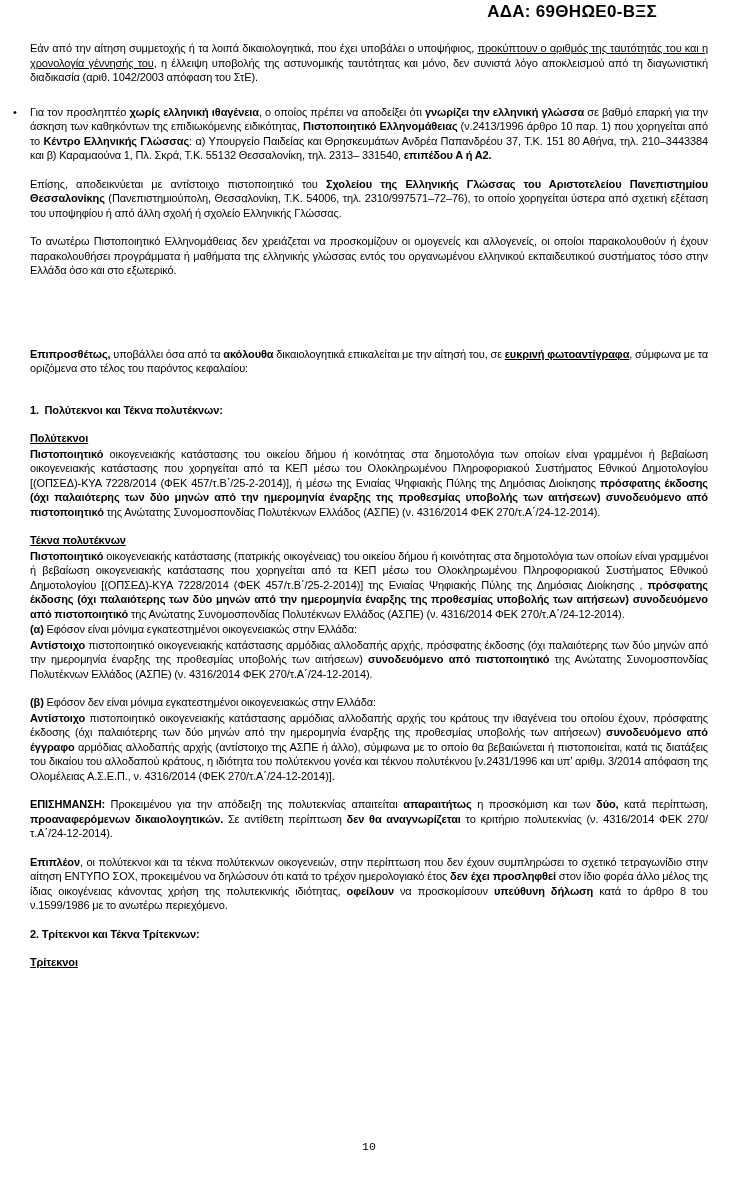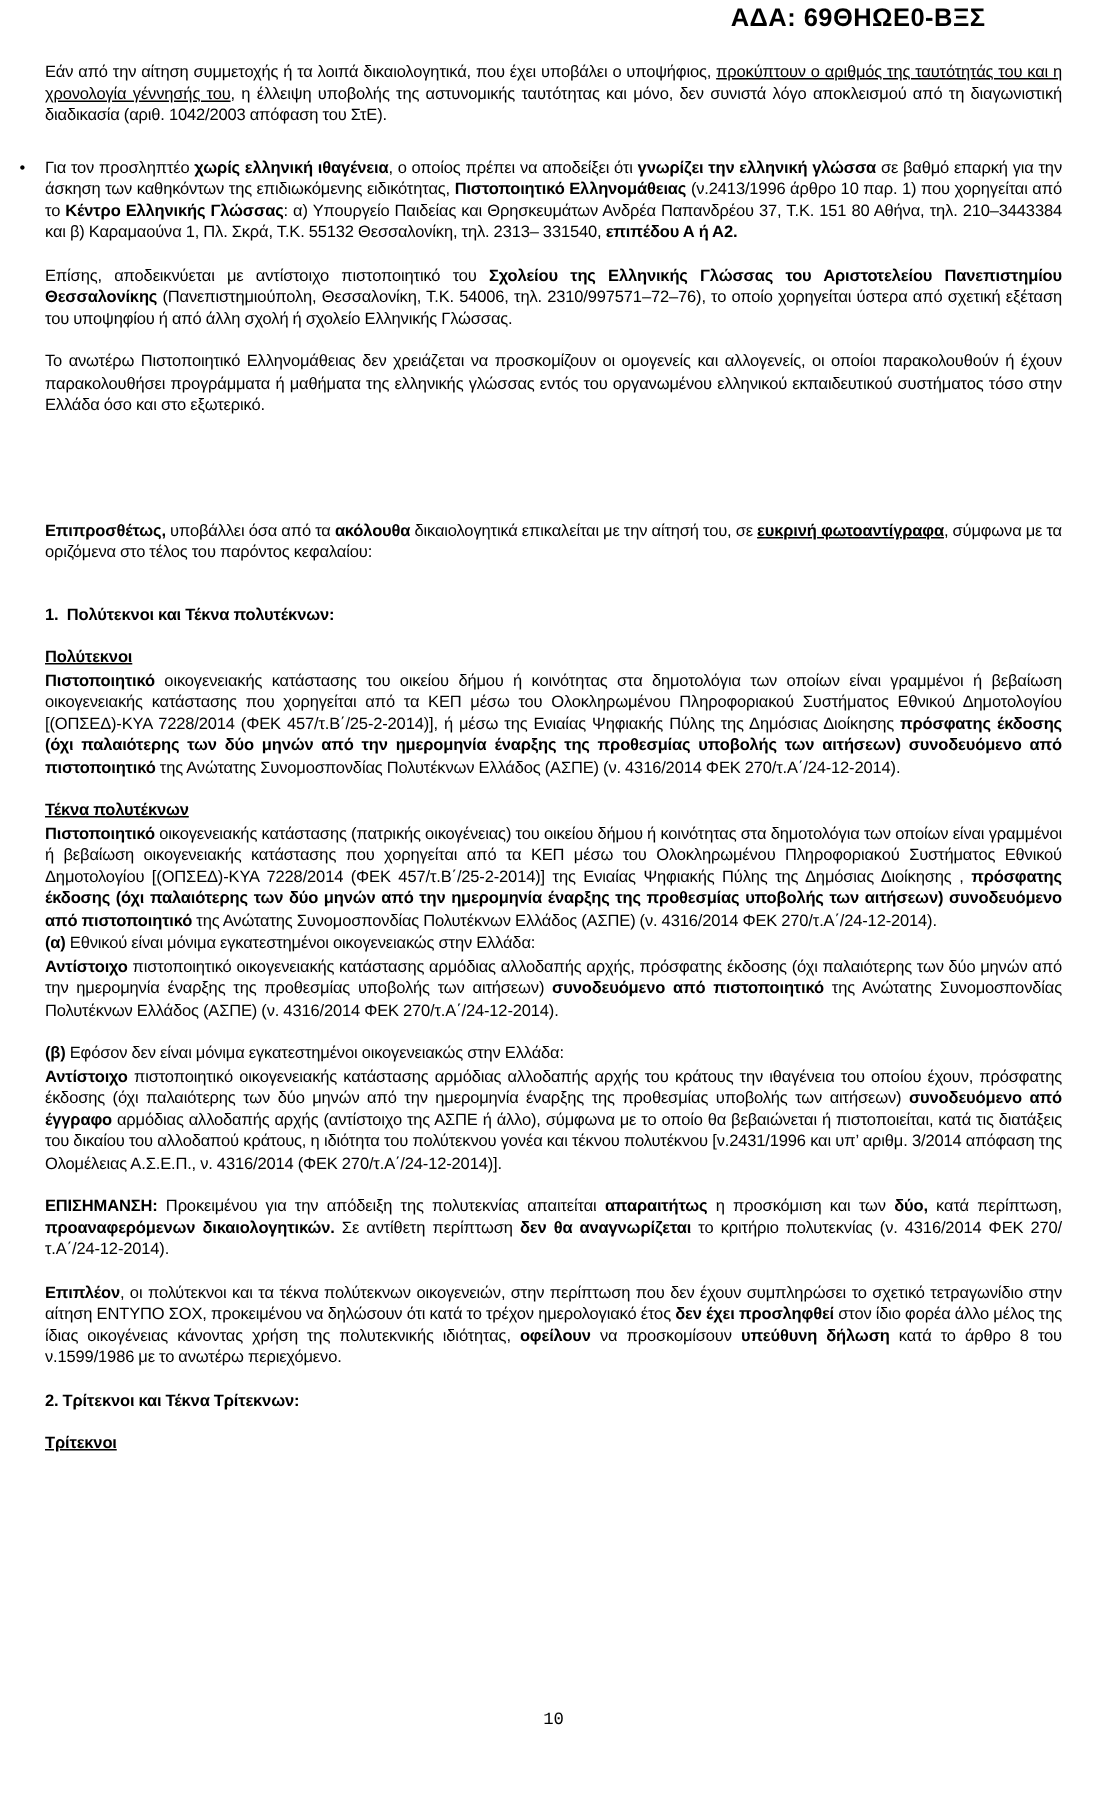--- a/index.html
+++ b/index.html
@@ -41,21 +41,21 @@
     <div class="para first"><span>Εάν από την αίτηση συμμετοχής ή τα λοιπά δικαιολογητικά, που έχει υποβάλει ο υποψήφιος, </span><span class="u">προκύπτουν ο αριθμός της ταυτότητάς του και η χρονολογία γέννησής του</span><span>, η έλλειψη υποβολής της αστυνομικής ταυτότητας και μόνο, δεν συνιστά λόγο αποκλεισμού από τη διαγωνιστική διαδικασία (αριθ. 1042/2003 απόφαση του ΣτΕ).</span></div>
     <div class="para gap-sm"><span class="bullet-marker">•</span><span>Για τον προσληπτέο </span><span class="b">χωρίς ελληνική ιθαγένεια</span><span>, ο οποίος πρέπει να αποδείξει ότι </span><span class="b">γνωρίζει την ελληνική γλώσσα</span><span> σε βαθμό επαρκή για την άσκηση των καθηκόντων της επιδιωκόμενης ειδικότητας, </span><span class="b">Πιστοποιητικό Ελληνομάθειας</span><span> (ν.2413/1996 άρθρο 10 παρ. 1) που χορηγείται από το </span><span class="b">Κέντρο Ελληνικής Γλώσσας</span><span>: α) Υπουργείο Παιδείας και Θρησκευμάτων Ανδρέα Παπανδρέου 37, Τ.Κ. 151 80 Αθήνα, τηλ. 210–3443384 και β) Καραμαούνα 1, Πλ. Σκρά, Τ.Κ. 55132 Θεσσαλονίκη, τηλ. 2313– 331540, </span><span class="b">επιπέδου Α ή Α2.</span></div>
     <div class="para"><span>Επίσης, αποδεικνύεται με αντίστοιχο πιστοποιητικό του </span><span class="b">Σχολείου της Ελληνικής Γλώσσας του Αριστοτελείου Πανεπιστημίου Θεσσαλονίκης</span><span> (Πανεπιστημιούπολη, Θεσσαλονίκη, Τ.Κ. 54006, τηλ. 2310/997571–72–76), το οποίο χορηγείται ύστερα από σχετική εξέταση του υποψηφίου ή από άλλη σχολή ή σχολείο Ελληνικής Γλώσσας.</span></div>
     <div class="para"><span>Το ανωτέρω Πιστοποιητικό Ελληνομάθειας δεν χρειάζεται να προσκομίζουν οι ομογενείς και αλλογενείς, οι οποίοι παρακολουθούν ή έχουν παρακολουθήσει προγράμματα ή μαθήματα της ελληνικής γλώσσας εντός του οργανωμένου ελληνικού εκπαιδευτικού συστήματος τόσο στην Ελλάδα όσο και στο εξωτερικό.</span></div>
     <div class="para gap-lg"><span class="b">Επιπροσθέτως,</span><span> υποβάλλει όσα από τα </span><span class="b">ακόλουθα</span><span> δικαιολογητικά επικαλείται με την αίτησή  του, σε </span><span class="b u">ευκρινή φωτοαντίγραφα</span><span>, σύμφωνα με τα οριζόμενα στο τέλος του παρόντος κεφαλαίου:</span></div>
     <div class="para gap-md heading"><span class="b">1.&nbsp; Πολύτεκνοι και Τέκνα πολυτέκνων:</span></div>
     <div class="para heading"><span class="b u">Πολύτεκνοι</span></div>
     <div class="para tight"><span class="b">Πιστοποιητικό</span><span> οικογενειακής κατάστασης του οικείου δήμου ή κοινότητας στα δημοτολόγια των οποίων είναι γραμμένοι ή βεβαίωση οικογενειακής κατάστασης που χορηγείται από τα ΚΕΠ μέσω του Ολοκληρωμένου Πληροφοριακού Συστήματος Εθνικού Δημοτολογίου [(ΟΠΣΕΔ)-ΚΥΑ 7228/2014 (ΦΕΚ 457/τ.Β΄/25-2-2014)], ή μέσω της Ενιαίας Ψηφιακής Πύλης της Δημόσιας Διοίκησης </span><span class="b">πρόσφατης έκδοσης (όχι παλαιότερης των δύο μηνών από την ημερομηνία έναρξης της προθεσμίας υποβολής των αιτήσεων) συνοδευόμενο από πιστοποιητικό</span><span> της Ανώτατης Συνομοσπονδίας Πολυτέκνων Ελλάδος (ΑΣΠΕ) (ν. 4316/2014 ΦΕΚ 270/τ.Α΄/24-12-2014).</span></div>
     <div class="para heading"><span class="b u">Τέκνα πολυτέκνων</span></div>
     <div class="para tight"><span class="b">Πιστοποιητικό</span><span> οικογενειακής κατάστασης (πατρικής οικογένειας) του οικείου δήμου ή κοινότητας στα δημοτολόγια των οποίων είναι γραμμένοι ή βεβαίωση οικογενειακής κατάστασης που χορηγείται από τα ΚΕΠ μέσω του Ολοκληρωμένου Πληροφοριακού Συστήματος Εθνικού Δημοτολογίου [(ΟΠΣΕΔ)-ΚΥΑ 7228/2014 (ΦΕΚ 457/τ.Β΄/25-2-2014)] της Ενιαίας Ψηφιακής Πύλης της Δημόσιας Διοίκησης , </span><span class="b">πρόσφατης έκδοσης (όχι παλαιότερης των δύο μηνών από την ημερομηνία έναρξης της προθεσμίας υποβολής των αιτήσεων) συνοδευόμενο από πιστοποιητικό</span><span> της Ανώτατης Συνομοσπονδίας Πολυτέκνων Ελλάδος (ΑΣΠΕ) (ν. 4316/2014 ΦΕΚ 270/τ.Α΄/24-12-2014).</span></div>
-    <div class="para tight"><span class="b">(α)</span><span> Εθνικού είναι μόνιμα εγκατεστημένοι οικογενειακώς στην Ελλάδα:</span></div>
+    <div class="para tight"><span class="b">(α)</span><span> Εφόσον είναι μόνιμα εγκατεστημένοι οικογενειακώς στην Ελλάδα:</span></div>
     <div class="para tight"><span class="b">Αντίστοιχο</span><span> πιστοποιητικό οικογενειακής κατάστασης αρμόδιας αλλοδαπής αρχής, πρόσφατης έκδοσης (όχι παλαιότερης των δύο μηνών από την ημερομηνία έναρξης της προθεσμίας υποβολής των αιτήσεων) </span><span class="b">συνοδευόμενο από πιστοποιητικό</span><span> της Ανώτατης Συνομοσπονδίας Πολυτέκνων Ελλάδος (ΑΣΠΕ) (ν. 4316/2014 ΦΕΚ 270/τ.Α΄/24-12-2014).</span></div>
     <div class="para"><span class="b">(β)</span><span> Εφόσον δεν είναι μόνιμα εγκατεστημένοι οικογενειακώς στην Ελλάδα:</span></div>
     <div class="para tight"><span class="b">Αντίστοιχο</span><span> πιστοποιητικό οικογενειακής κατάστασης αρμόδιας αλλοδαπής αρχής του κράτους την ιθαγένεια του οποίου έχουν, πρόσφατης έκδοσης (όχι παλαιότερης των δύο μηνών από την ημερομηνία έναρξης της προθεσμίας υποβολής των αιτήσεων) </span><span class="b">συνοδευόμενο από έγγραφο</span><span> αρμόδιας αλλοδαπής αρχής (αντίστοιχο της ΑΣΠΕ ή άλλο), σύμφωνα με το οποίο θα βεβαιώνεται ή πιστοποιείται, κατά τις διατάξεις του δικαίου του αλλοδαπού κράτους, η ιδιότητα του πολύτεκνου γονέα και τέκνου πολυτέκνου [ν.2431/1996 και υπ’ αριθμ. 3/2014 απόφαση της Ολομέλειας Α.Σ.Ε.Π., ν. 4316/2014 (ΦΕΚ 270/τ.Α΄/24-12-2014)].</span></div>
     <div class="para"><span class="b">ΕΠΙΣΗΜΑΝΣΗ:</span><span> Προκειμένου για την απόδειξη της πολυτεκνίας απαιτείται </span><span class="b">απαραιτήτως</span><span> η προσκόμιση και των </span><span class="b">δύο,</span><span> κατά περίπτωση, </span><span class="b">προαναφερόμενων δικαιολογητικών.</span><span> Σε αντίθετη περίπτωση </span><span class="b">δεν θα αναγνωρίζεται</span><span> το κριτήριο πολυτεκνίας (ν. 4316/2014 ΦΕΚ 270/τ.Α΄/24-12-2014).</span></div>
     <div class="para"><span class="b">Επιπλέον</span><span>, οι πολύτεκνοι και τα τέκνα πολύτεκνων οικογενειών, στην περίπτωση που δεν έχουν συμπληρώσει το σχετικό τετραγωνίδιο στην αίτηση ΕΝΤΥΠΟ ΣΟΧ, προκειμένου να δηλώσουν ότι κατά το τρέχον ημερολογιακό έτος </span><span class="b">δεν έχει προσληφθεί</span><span> στον ίδιο φορέα άλλο μέλος της ίδιας οικογένειας κάνοντας χρήση της πολυτεκνικής ιδιότητας, </span><span class="b">οφείλουν</span><span> να προσκομίσουν </span><span class="b">υπεύθυνη δήλωση</span><span> κατά το άρθρο 8 του ν.1599/1986 με το ανωτέρω περιεχόμενο.</span></div>
     <div class="para heading"><span class="b">2. Τρίτεκνοι και Τέκνα Τρίτεκνων:</span></div>
     <div class="para heading"><span class="b u">Τρίτεκνοι</span></div>
   </div>
 
 <div class="pagenum">10</div>

